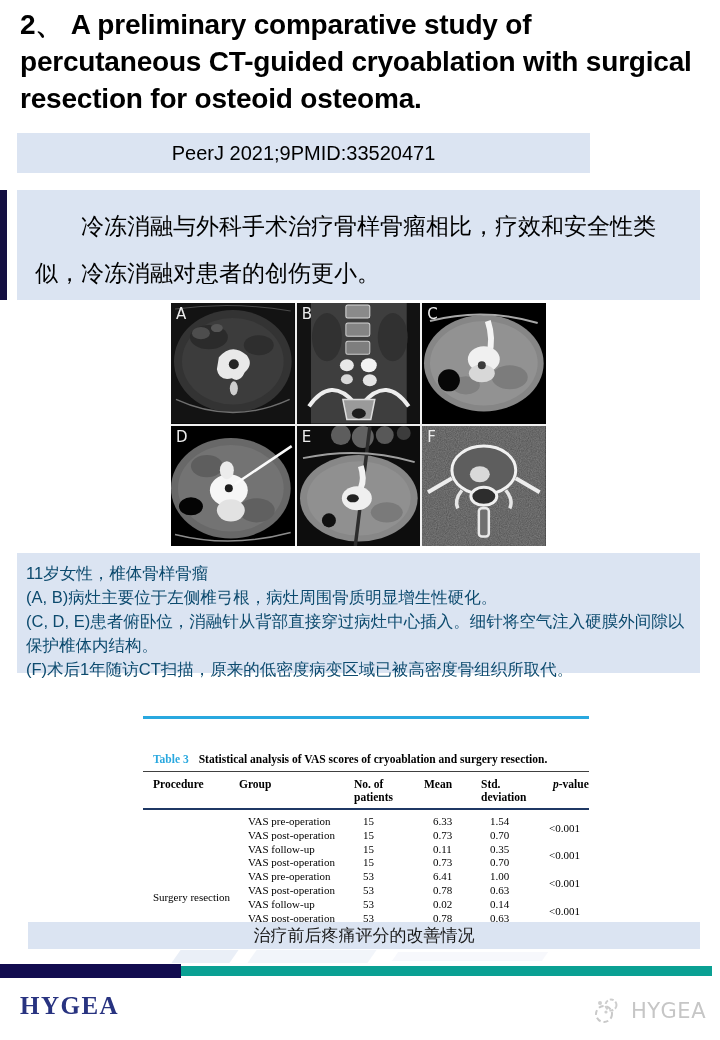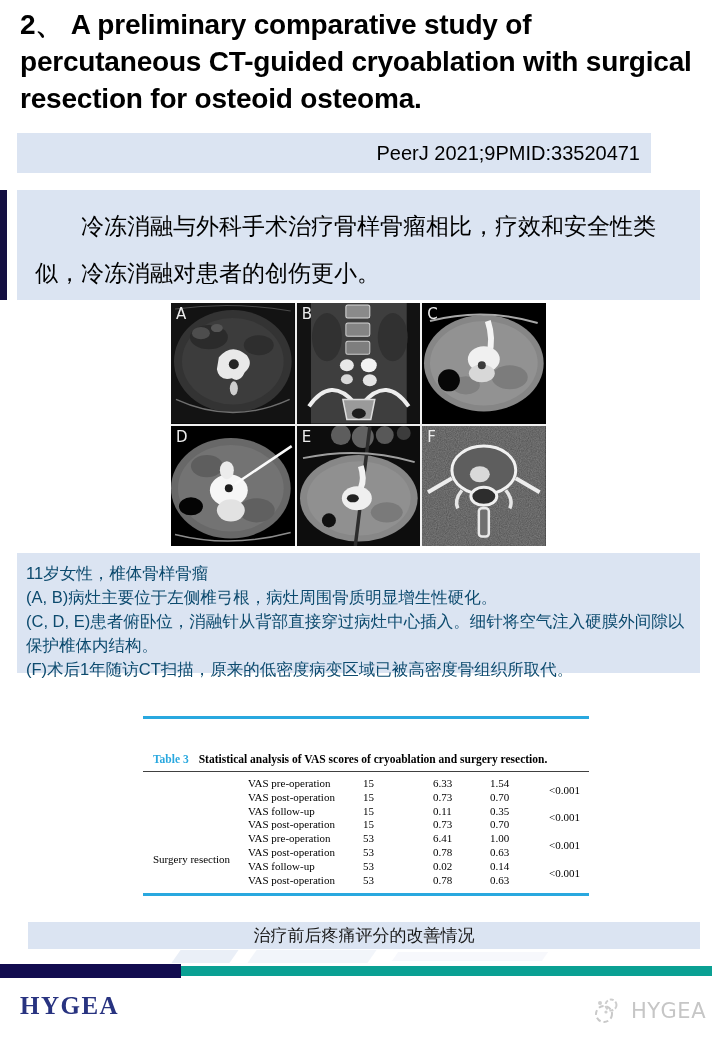--- a/index.html
+++ b/index.html
@@ -10,23 +10,23 @@
     color:#000;
   }
   
   .title{
     position:absolute; left:20px; top:6px; width:688px;
     font-size:28px; font-weight:bold; line-height:37px; color:#000;
     letter-spacing:-0.2px;
   }
   
   .cite-bar{
-    position:absolute; left:17px; top:133px; width:634px; height:40px;
+    position:absolute; left:17px; top:133px; width:573px; height:40px;
     background:#dbe4f2; display:flex; align-items:center;
-    justify-content:flex-end; padding:0 11px; box-sizing:border-box;
+    justify-content:center; padding:0 11px; box-sizing:border-box;
     font-size:20px;
   }
   
   .left-accent{
     position:absolute; left:0; top:190px; width:7px; height:110px;
     background:#141042;
   }
   .summary-box{
     position:absolute; left:17px; top:190px; width:683px; height:110px;
     background:#dbe4f2; box-sizing:border-box; padding:13px 18px 0 18px;
@@ -252,20 +252,28 @@
     <div>11岁女性，椎体骨样骨瘤</div>
     <div>(A, B)病灶主要位于左侧椎弓根，病灶周围骨质明显增生性硬化。</div>
     <div>(C, D, E)患者俯卧位，消融针从背部直接穿过病灶中心插入。细针将空气注入硬膜外间隙以保护椎体内结构。</div>
     <div>(F)术后1年随访CT扫描，原来的低密度病变区域已被高密度骨组织所取代。</div>
   </div>
 
   <div class="vtable">
     <div class="vt-caption">
       <span class="cap-label">Table 3</span><span>Statistical analysis of VAS scores of cryoablation and surgery resection.</span>
     </div>
+    <div class="vt-head">
+      <div class="hc first">Procedure</div>
+      <div class="hc">Group</div>
+      <div class="hc">No. of patients</div>
+      <div class="hc">Mean</div>
+      <div class="hc">Std. deviation</div>
+      <div class="hc"><span class="ital">p</span><span>-value</span></div>
+    </div>
     <div class="vt-body">
       <div class="proc" style="grid-row:5 / span 4">Surgery resection</div>
 
       <div class="c" style="grid-column:2;grid-row:1">VAS pre-operation</div>
       <div class="c" style="grid-column:3;grid-row:1">15</div>
       <div class="c" style="grid-column:4;grid-row:1">6.33</div>
       <div class="c" style="grid-column:5;grid-row:1">1.54</div>
 
       <div class="c" style="grid-column:2;grid-row:2">VAS post-operation</div>
       <div class="c" style="grid-column:3;grid-row:2">15</div>

